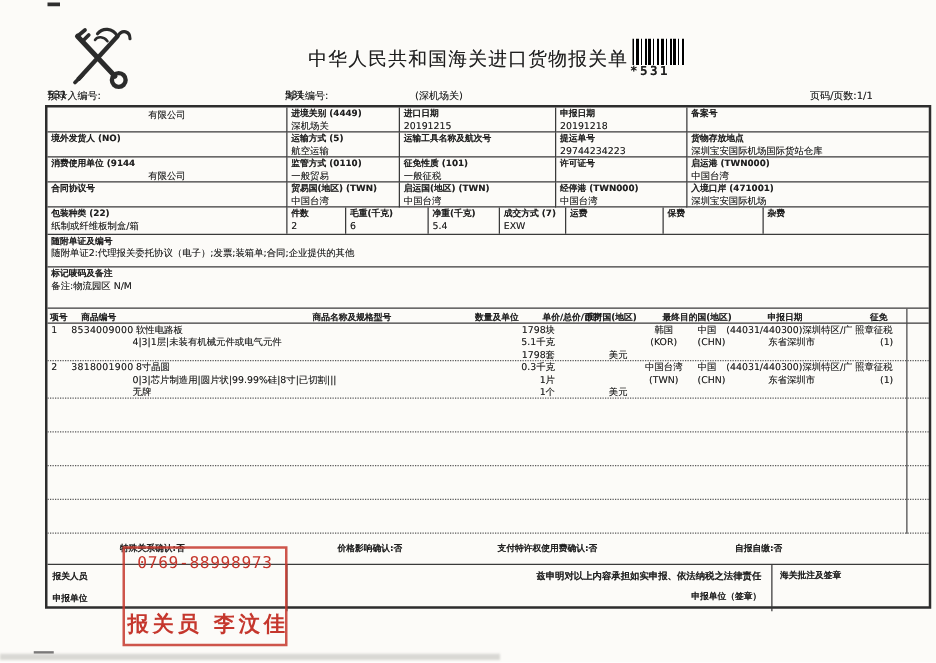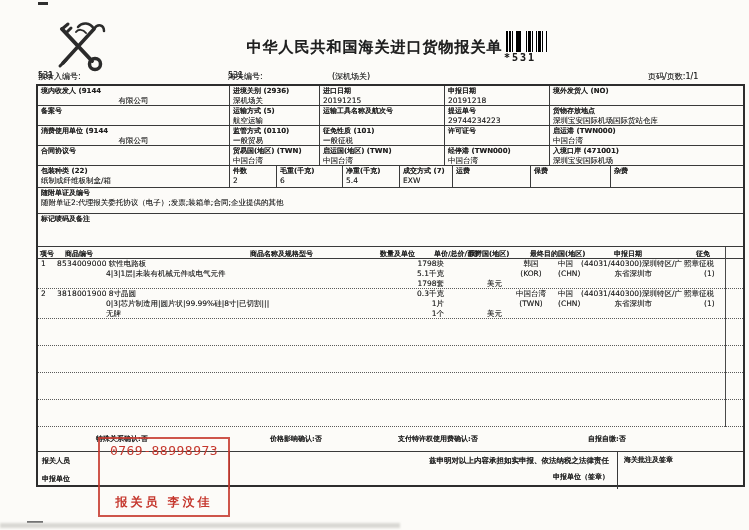--- a/index.html
+++ b/index.html
@@ -12,21 +12,21 @@
     overflow:hidden;
   }
   
   .reg-mark-top { position:absolute; left:38px; top:2px; width:10px; height:3px; background:#2f2f2f; }
   .reg-mark-bottom { position:absolute; left:27px; top:521px; width:16px; height:2px; background:#6a6a6a; }
   .scan-band { position:absolute; left:0; top:523px; width:400px; height:5px; background:#d9d8d4; filter:blur(1px); }
 
   
   .logo { position:absolute; left:52px; top:20px; }
   .title { position:absolute; left:0; right:0; top:38px; text-align:center;
-           font-size:15px; font-weight:bold; letter-spacing:1px; }
+           font-size:15px; font-weight:normal; letter-spacing:1px; }
   .barcode { position:absolute; left:506px; top:31px; width:42px; height:21px;
     background:repeating-linear-gradient(90deg,#000 0 1.5px,#fff 1.5px 2.5px,#000 2.5px 5px,#fff 5px 6.5px,#000 6.5px 7.5px,#fff 7.5px 10px); }
   .barcode-txt { position:absolute; left:504px; top:52px; font-family:"DejaVu Sans Mono",monospace;
     font-size:10px; letter-spacing:2px; font-weight:bold; }
   .meta { position:absolute; top:71px; left:0; width:749px; height:12px; font-size:8px; }
   .meta span { position:absolute; white-space:nowrap; }
   .m-pre { left:38px; } .m-cus { left:228px; } .m-off { left:332px; } .m-page { left:648px; }
 
   
   .maintable { position:absolute; left:36px; top:84px; width:709px; height:403px;
@@ -89,21 +89,21 @@
   .f-mid .sign { font-size:7px; font-weight:bold; margin-top:6px; }
   .f-right { flex:1 1 auto; border-left:1px solid #3a3a3a; padding:3px 0 0 6px; }
   .f-right .fr1 { font-size:7px; font-weight:bold; }
 
   
   .stamp { position:absolute; left:98px; top:437px; width:132px; height:80px;
     border:2px solid rgba(197,55,45,.85); color:#c5372d; text-align:center;
     display:flex; flex-direction:column; justify-content:space-between; padding:4px 2px;
     background:rgba(255,255,255,.05); text-shadow:none; }
   .stamp .s1 { font-family:"DejaVu Sans Mono",monospace; font-size:13px; letter-spacing:.5px; }
-  .stamp .s2 { font-size:12px; letter-spacing:3px; font-weight:bold; white-space:nowrap; }
+  .stamp .s2 { font-size:17px; letter-spacing:3px; font-weight:bold; white-space:nowrap; }
   .stamp .s3 { font-family:"DejaVu Sans Mono",monospace; font-size:15px; letter-spacing:1px; }
 </style>
 </head>
 <body>
 
 <div class="doc">
 
   <div class="reg-mark-top"></div>
   <div class="reg-mark-bottom"></div>
   <div class="scan-band"></div>
@@ -135,42 +135,41 @@
         <span>531</span>
       </span>
     <span class="m-off">(深机场关)</span>
     <span class="m-page">页码/页数:1/1</span>
   </div>
 
   <div class="maintable">
 
     <div class="infogrid">
       <div class="ic">
-          <div class="lbl">境内收发人 (9144</div>
           <div class="val c">有限公司</div>
         </div>
       <div class="ic">
-          <div class="lbl">进境关别 (2936)</div>
+          <div class="lbl">进境关别 (4449)</div>
           <div class="val">深机场关</div>
         </div>
       <div class="ic">
           <div class="lbl">进口日期</div>
           <div class="val">20191215</div>
         </div>
       <div class="ic">
           <div class="lbl">申报日期</div>
           <div class="val">20191218</div>
         </div>
       <div class="ic">
+          <div class="lbl">备案号</div>
+          <div class="val"></div>
+        </div>
+
+      <div class="ic">
           <div class="lbl">境外发货人 (NO)</div>
-          <div class="val"></div>
-        </div>
-
-      <div class="ic">
-          <div class="lbl">备案号</div>
           <div class="val"></div>
         </div>
       <div class="ic">
           <div class="lbl">运输方式 (5)</div>
           <div class="val">航空运输</div>
         </div>
       <div class="ic">
           <div class="lbl">运输工具名称及航次号</div>
           <div class="val"></div>
         </div>
@@ -261,20 +260,21 @@
         </div>
     </div>
 
     <div class="docsrow">
       <div class="lbl">随附单证及编号</div>
       <div class="val">随附单证2:代理报关委托协议（电子）;发票;装箱单;合同;企业提供的其他</div>
     </div>
 
     <div class="marksrow">
       <div class="lbl">标记唛码及备注</div>
+      <div class="val">备注:物流园区 N/M</div>
     </div>
 
     <div class="goods-header">
       <span class="gh gh0">项号</span>
       <span class="gh gh1">商品编号</span>
       <span class="gh gh2">商品名称及规格型号</span>
       <span class="gh gh3">数量及单位</span>
       <span class="gh gh4">单价/总价/币制</span>
       <span class="gh gh5">原产国(地区)</span>
       <span class="gh gh6">最终目的国(地区)</span>

